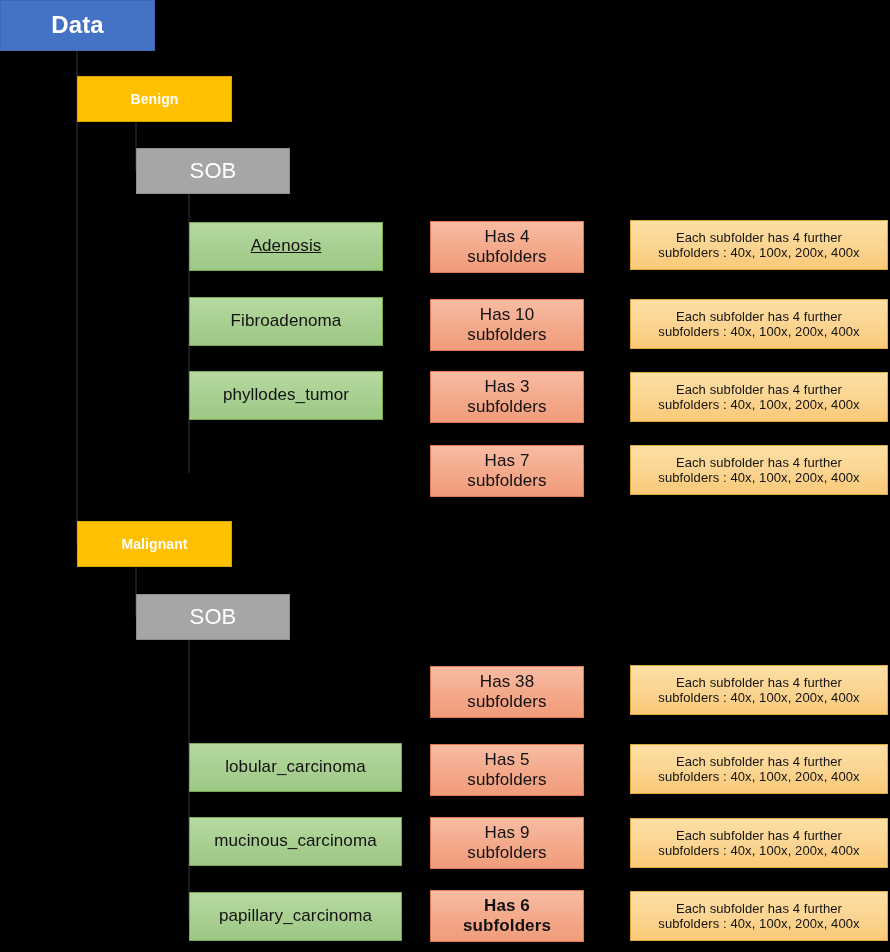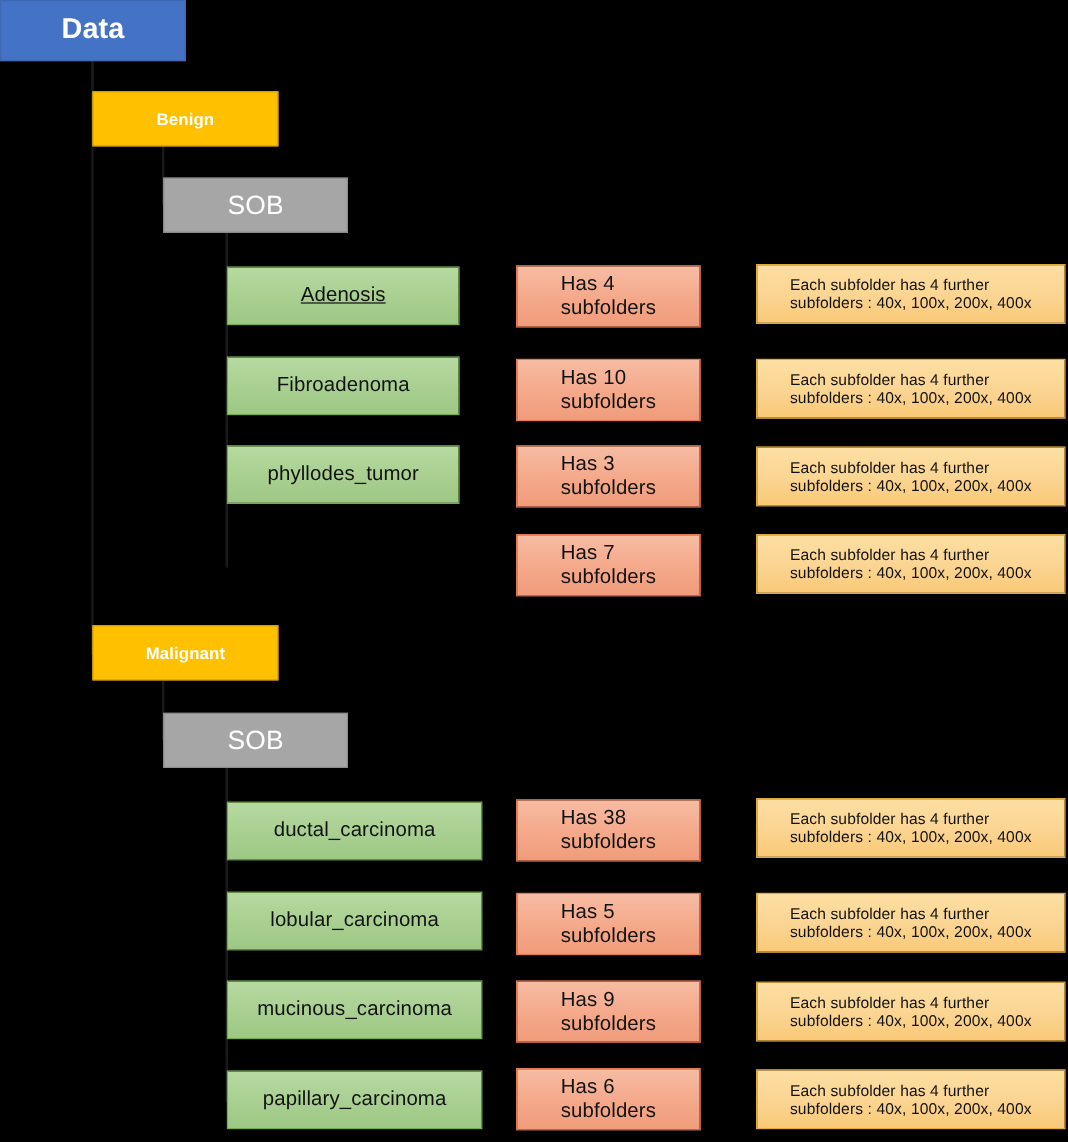--- a/index.html
+++ b/index.html
@@ -19,21 +19,21 @@
     overflow: hidden;
   }
 
   
   .node {
     position: absolute;
     box-sizing: border-box;
     display: flex;
     align-items: center;
     justify-content: center;
-    text-align: left;
+    text-align: center;
     line-height: 1.18;
     white-space: pre-line;
     letter-spacing: 0.1px;
   }
 
   
   .node.root {
     background: #4472C4;
     border: 1px solid #3E67B1;
     color: #FFFFFF;
@@ -131,37 +131,36 @@
 
   <div class="node count" style="left:430px; top:445px; width:154px; height:52px;">Has 7
 subfolders</div>
   <div class="node info" style="left:630px; top:445px; width:258px; height:50px;">Each subfolder has 4 further
 subfolders : 40x, 100x, 200x, 400x</div>
 
   <div class="node category" style="left:77px; top:521px; width:155px; height:46px;">Malignant</div>
 
   <div class="node method" style="left:136px; top:594px; width:154px; height:46px;">SOB</div>
 
-  <div class="node tumor" style="left:189px; top:668px; width:213px; height:49px;">ductal_carcinoma</div>
   <div class="node count" style="left:430px; top:666px; width:154px; height:52px;">Has 38
 subfolders</div>
   <div class="node info" style="left:630px; top:665px; width:258px; height:50px;">Each subfolder has 4 further
 subfolders : 40x, 100x, 200x, 400x</div>
 
   <div class="node tumor" style="left:189px; top:743px; width:213px; height:49px;">lobular_carcinoma</div>
   <div class="node count" style="left:430px; top:744px; width:154px; height:52px;">Has 5
 subfolders</div>
   <div class="node info" style="left:630px; top:744px; width:258px; height:50px;">Each subfolder has 4 further
 subfolders : 40x, 100x, 200x, 400x</div>
 
   <div class="node tumor" style="left:189px; top:817px; width:213px; height:49px;">mucinous_carcinoma</div>
   <div class="node count" style="left:430px; top:817px; width:154px; height:52px;">Has 9
 subfolders</div>
   <div class="node info" style="left:630px; top:818px; width:258px; height:50px;">Each subfolder has 4 further
 subfolders : 40x, 100x, 200x, 400x</div>
 
   <div class="node tumor" style="left:189px; top:892px; width:213px; height:49px;">papillary_carcinoma</div>
-  <div class="node count" style="left:430px; top:890px; width:154px; height:52px;">Has 6
+  <div class="node count" style="left:430px; top:890px; width:154px; height:52px;font-weight:bold;">Has 6
 subfolders</div>
   <div class="node info" style="left:630px; top:891px; width:258px; height:50px;">Each subfolder has 4 further
 subfolders : 40x, 100x, 200x, 400x</div>
 
 </div>
 
 </body></html>

